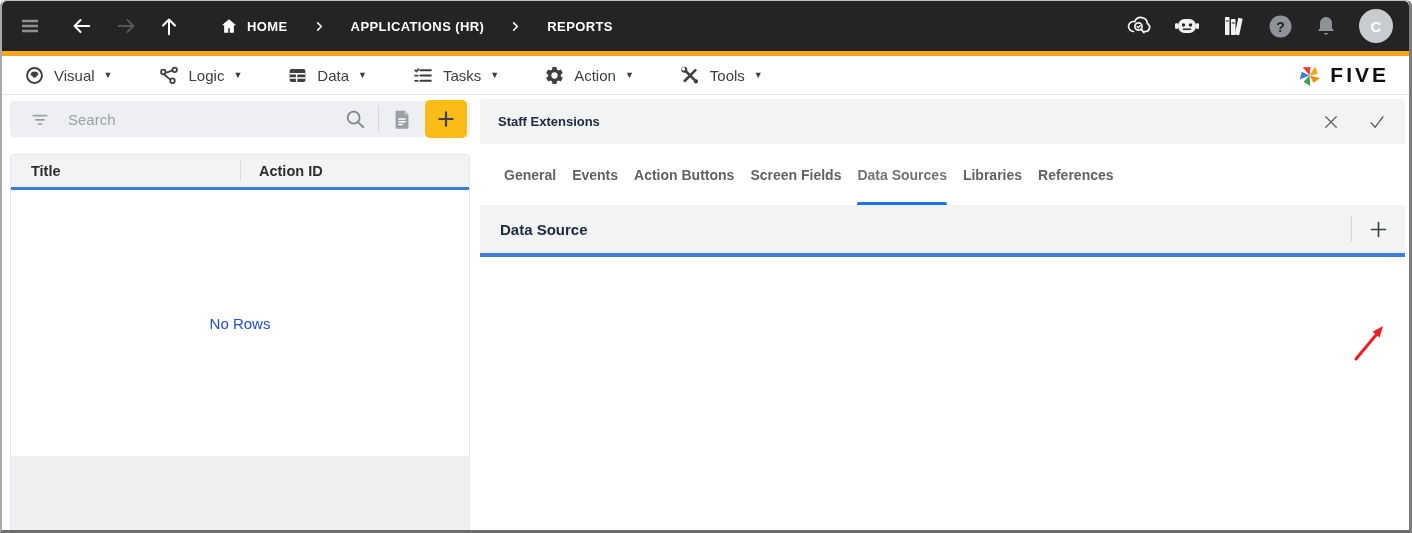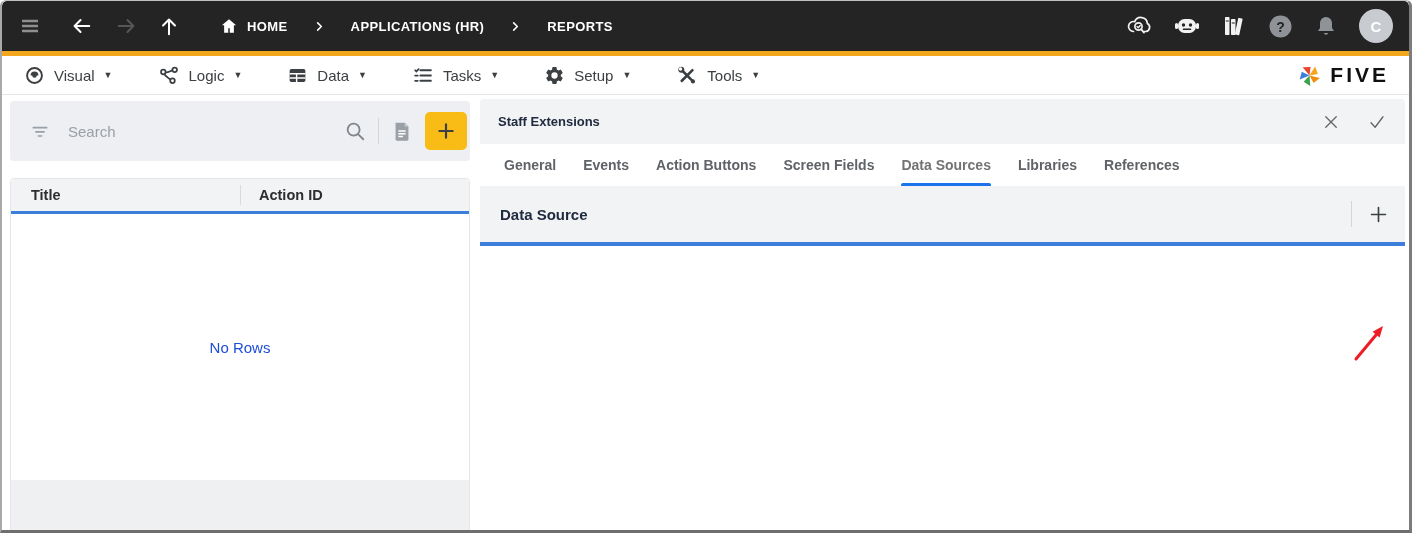--- a/index.html
+++ b/index.html
@@ -43,21 +43,21 @@
   .caret { font-size:9px; color:#3c4043; }
   .logo { margin-left:auto; margin-right:20px; display:flex; align-items:center; gap:7px; cursor:default; }
   .logo-text { font-size:21px; font-weight:700; letter-spacing:3px; color:#101010; }
 
   
   .content { position:relative; height:438px; }
 
   
   .left-panel { position:absolute; left:8px; top:6px; width:460px; bottom:0;
                 display:flex; flex-direction:column; }
-  .search-bar { height:60px; background:#edeff2; border-radius:4px; display:flex;
+  .search-bar { height:36px; background:#edeff2; border-radius:4px; display:flex;
                 align-items:center; padding-left:20px; flex:none; }
   .search-input { flex:1; border:none; outline:none; background:transparent;
                   font-size:15px; color:#3c4043; margin-left:18px;
                   font-family:"Liberation Sans", sans-serif; }
   .search-input::placeholder { color:#9aa0a6; }
   .vdiv { width:1px; height:26px; background:#d2d5d9; margin:0 12px; }
   .doc-btn { margin-right:12px; cursor:pointer; display:flex; }
   .add-btn { width:42px; height:38px; background:#f9bb16; border-radius:5px;
              display:flex; align-items:center; justify-content:center;
              margin-right:3px; cursor:pointer; flex:none; }
@@ -78,29 +78,29 @@
 
   
   .right-panel { position:absolute; left:478px; top:4px; width:925px; bottom:0;
                  display:flex; flex-direction:column; }
   .rp-header { height:45px; background:#f1f3f4; border-radius:4px 4px 0 0;
                display:flex; align-items:center; padding:0 18px; flex:none; }
   .rp-title { font-size:13px; font-weight:700; color:#212b40; }
   .rp-header-icons { margin-left:auto; display:flex; align-items:center; gap:27px; }
   .rp-header-icons .tb-icon { cursor:pointer; }
 
-  .tabs { height:42px; display:flex; align-items:stretch; padding-left:24px;
-          gap:27px; background:#fff; flex:none; }
+  .tabs { height:61px; display:flex; align-items:stretch; padding-left:24px;
+          gap:16px; background:#fff; flex:none; }
   .tab { position:relative; display:flex; align-items:center; font-size:14px;
          font-weight:700; color:#5f6368; cursor:pointer; }
   .tab.active { color:#737373; }
   .tab.active::after { content:""; position:absolute; left:0; right:0; bottom:0;
                        height:3px; background:#1a73e8; border-radius:2px 2px 0 0; }
 
-  .section-bar { height:56px; background:#f1f3f4; display:flex; align-items:center;
+  .section-bar { height:48px; background:#f1f3f4; display:flex; align-items:center;
                  padding:0 16px 0 20px; flex:none; }
   .section-title { font-size:15px; font-weight:700; color:#212b40; }
   .section-right { margin-left:auto; display:flex; align-items:center; gap:16px; }
   .blue-rule-lg { height:4px; background:#3d7edb; flex:none; }
   .rp-body { flex:1; background:#fff; }
 
   .annotation-arrow { position:absolute; left:1340px; top:218px; pointer-events:none; z-index:5; }
 </style>
 </head>
 <body>
@@ -234,21 +234,21 @@
         <path d="M9 6h12M9 12h12M9 18h12" stroke="#3c4043" stroke-width="2.2" stroke-linecap="round"></path>
         <path d="M3 6l1.4 1.4L7 4.8M3 12h3M3 18h3" stroke="#3c4043" stroke-width="2" stroke-linecap="round" fill="none"></path>
       </svg>
       <span>Tasks</span>
       <span class="caret">▼</span>
     </span>
     <span class="menu-item">
       <svg width="21" height="21" viewBox="0 0 24 24">
         <path fill="#3c4043" d="M19.14 12.94a7 7 0 0 0 .06-.94 7 7 0 0 0-.06-.94l2.03-1.58a.5.5 0 0 0 .12-.64l-1.92-3.32a.5.5 0 0 0-.61-.22l-2.39.96a7.3 7.3 0 0 0-1.62-.94l-.36-2.54a.5.5 0 0 0-.5-.42h-3.84a.5.5 0 0 0-.5.42l-.36 2.54c-.59.24-1.13.56-1.62.94l-2.39-.96a.5.5 0 0 0-.61.22L2.65 8.84a.5.5 0 0 0 .12.64l2.03 1.58a7 7 0 0 0 0 1.88l-2.03 1.58a.5.5 0 0 0-.12.64l1.92 3.32c.14.24.42.34.61.22l2.39-.96c.49.38 1.03.7 1.62.94l.36 2.54c.04.24.25.42.5.42h3.84c.25 0 .46-.18.5-.42l.36-2.54c.59-.24 1.13-.56 1.62-.94l2.39.96c.23.09.47 0 .61-.22l1.92-3.32a.5.5 0 0 0-.12-.64zM12 15.6a3.6 3.6 0 1 1 0-7.2 3.6 3.6 0 0 1 0 7.2z"></path>
       </svg>
-      <span>Setup</span>
+      <span>Action</span>
       <span class="caret">▼</span>
     </span>
     <span class="menu-item">
       <svg width="22" height="21" viewBox="0 0 24 24">
         <rect x="10.6" y="2" width="3" height="20" rx="1.2" fill="#3c4043" transform="rotate(45 12 12)"></rect>
         <rect x="10.6" y="2" width="3" height="20" rx="1.2" fill="#3c4043" transform="rotate(-45 12 12)"></rect>
         <circle cx="5.5" cy="5.5" r="3.4" fill="#3c4043"></circle>
         <circle cx="4.6" cy="4.6" r="1.9" fill="#ffffff"></circle>
         <circle cx="18.8" cy="18.8" r="2.4" fill="#3c4043"></circle>
       </svg>

